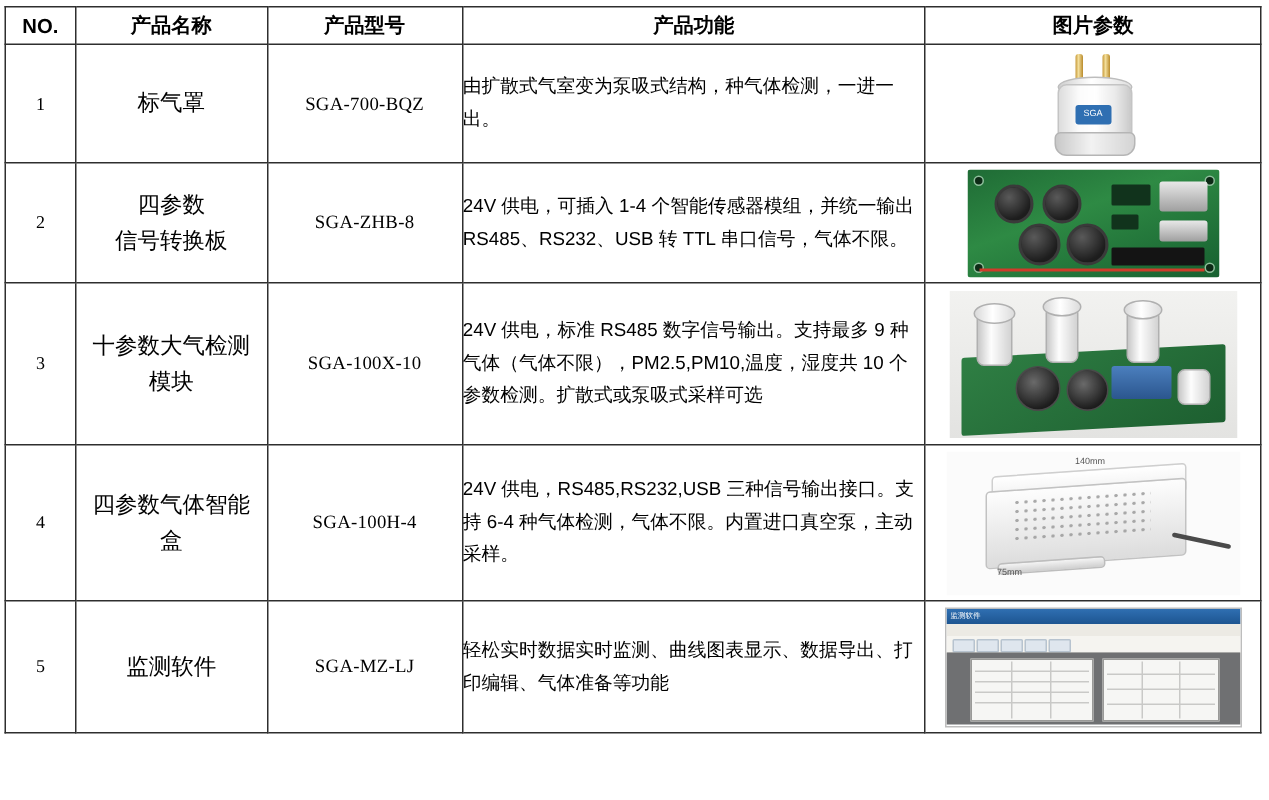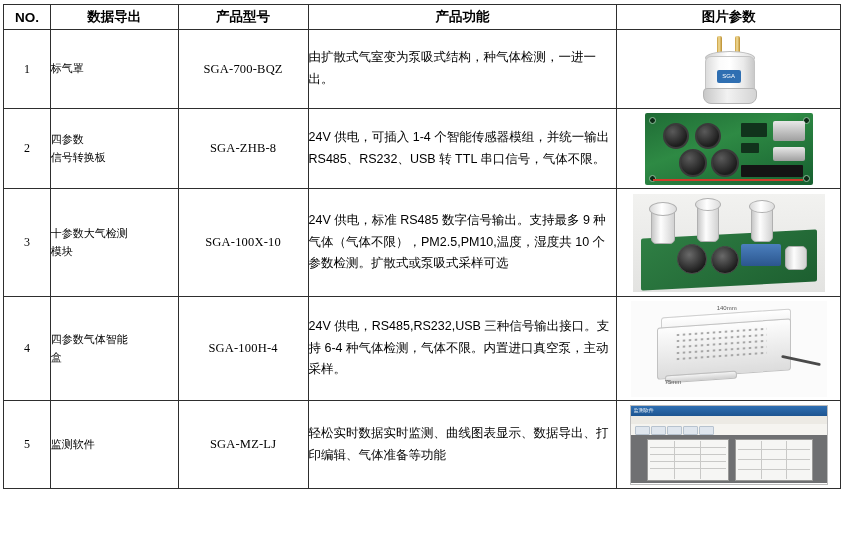--- a/index.html
+++ b/index.html
@@ -44,21 +44,22 @@
   .col-model { width: 122px; }
   .col-func  { width: 290px; }
   .col-img   { width: 210px; }
 
   td.cell-no {
     text-align: center;
     font-size: 12px;
     font-family: "Liberation Serif", "DejaVu Serif", serif;
   }
   td.cell-name {
-    font-size: 11px;
+    text-align: center;
+    font-size: 15px;
     line-height: 1.55;
     padding: 4px 6px;
   }
   td.cell-model {
     text-align: center;
     font-size: 12.5px;
     font-family: "Liberation Serif", "DejaVu Serif", serif;
     letter-spacing: 0.2px;
   }
   td.cell-func {
@@ -221,21 +222,21 @@
     <colgroup>
       <col class="col-no">
       <col class="col-name">
       <col class="col-model">
       <col class="col-func">
       <col class="col-img">
     </colgroup>
     <thead>
       <tr>
         <th>NO.</th>
-        <th>数据导出</th>
+        <th>产品名称</th>
         <th>产品型号</th>
         <th>产品功能</th>
         <th>图片参数</th>
       </tr>
     </thead>
     <tbody>
 
       <tr style="height:78px;">
         <td class="cell-no">1</td>
         <td class="cell-name">标气罩</td>

